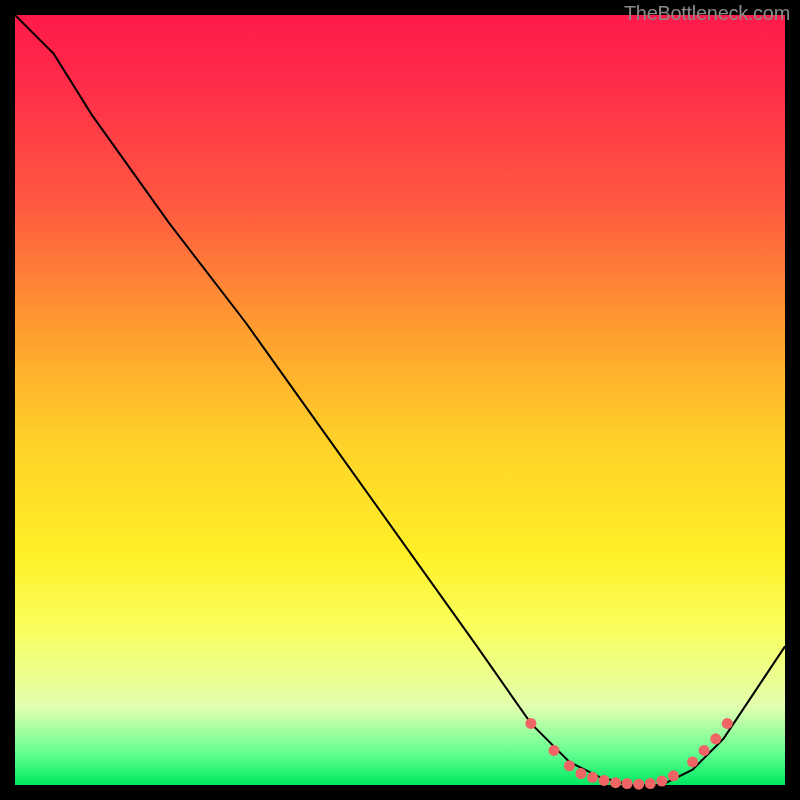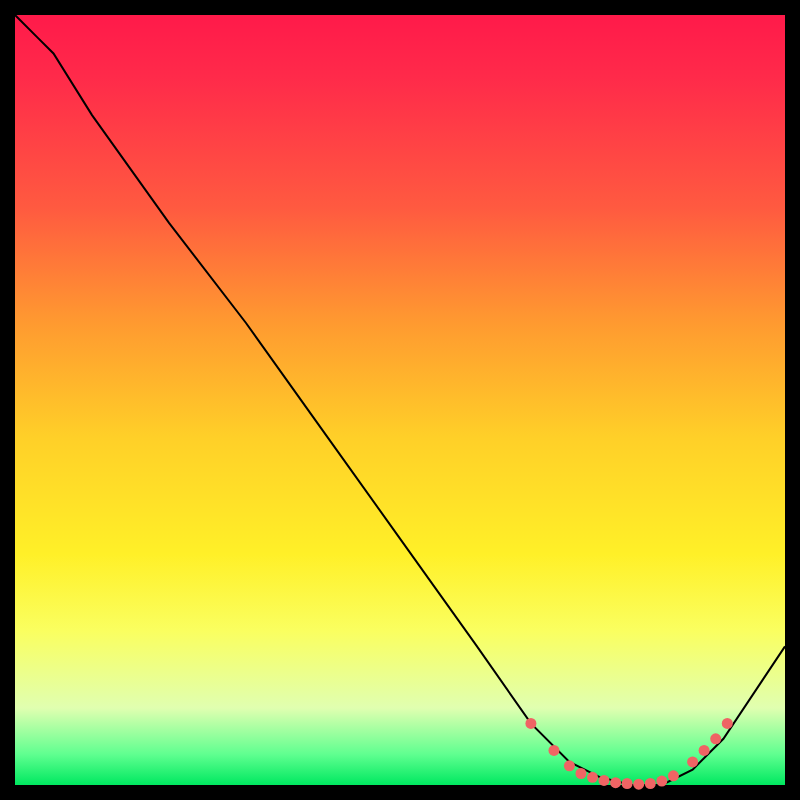--- a/index.html
+++ b/index.html
@@ -79,13 +79,14 @@
         <circle cx="623.7" cy="769.2" r="5.5" class="dot"></circle>
         <circle cx="635.3" cy="768.5" r="5.5" class="dot"></circle>
         <circle cx="646.8" cy="766.1" r="5.5" class="dot"></circle>
         <circle cx="658.4" cy="760.8" r="5.5" class="dot"></circle>
         <circle cx="677.6" cy="746.9" r="5.5" class="dot"></circle>
         <circle cx="689.1" cy="735.4" r="5.5" class="dot"></circle>
         <circle cx="700.7" cy="723.8" r="5.5" class="dot"></circle>
         <circle cx="712.3" cy="708.4" r="5.5" class="dot"></circle>
       </g>
   </svg>
+  <div class="watermark">TheBottleneck.com</div>
 </div>
 
 </body></html>

